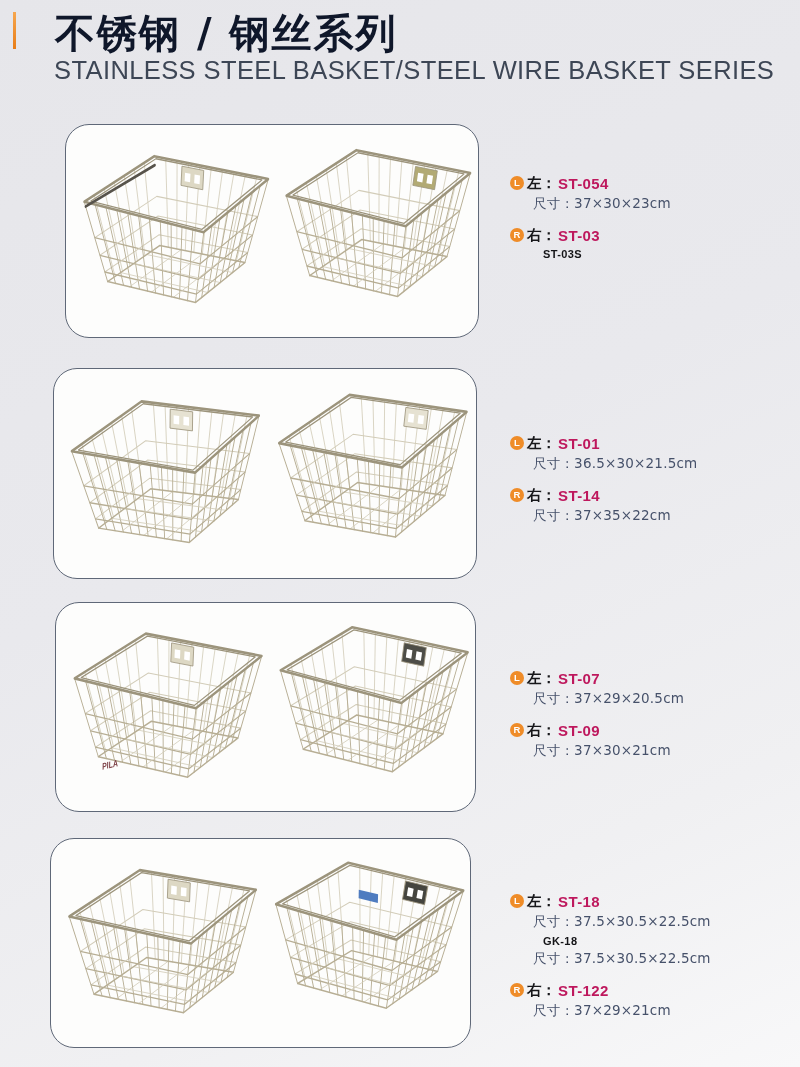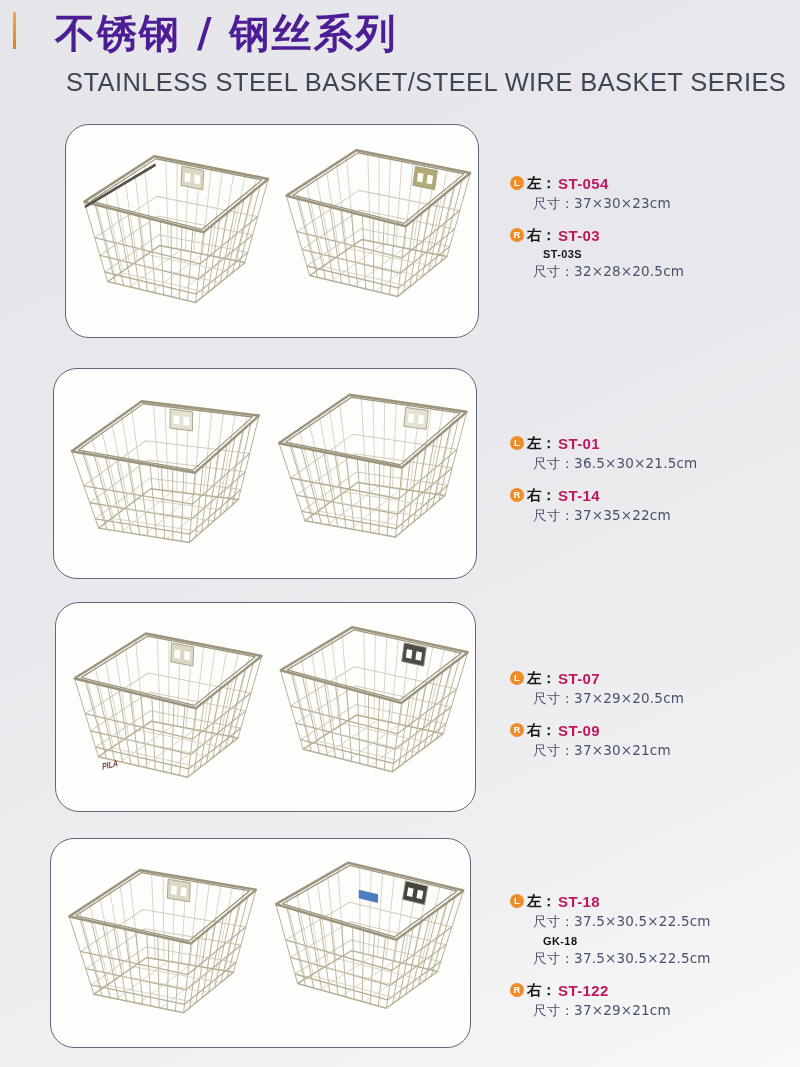--- a/index.html
+++ b/index.html
@@ -8,25 +8,25 @@
     font-family:"Liberation Sans","DejaVu Sans",sans-serif;
     background:linear-gradient(155deg,#e6e6ea 0%,#e9e9ed 45%,#f0f0f2 78%,#f8f8f9 100%);
     position:relative;overflow:hidden;
   }
   .accent-mark{
     position:absolute;left:13px;top:12px;width:3px;height:37px;
     background:linear-gradient(#f6a74f,#e87d18);
   }
   .title-cn{
     position:absolute;left:55px;top:6px;margin:0;
-    font-size:40px;font-weight:900;letter-spacing:2px;color:#4c1d95;
+    font-size:40px;font-weight:900;letter-spacing:2px;color:#0f172a;
     font-family:"DejaVu Sans","Liberation Sans",sans-serif;
   }
   .title-en{
-    position:absolute;left:54px;top:56px;margin:12px;
+    position:absolute;left:54px;top:56px;margin:0;
     font-size:25.5px;font-weight:400;letter-spacing:0.4px;color:#3d4655;
     white-space:nowrap;
   }
   .panel{
     position:absolute;background:#fdfdfc;
     border:1.6px solid #5f6878;border-radius:24px;
     box-sizing:border-box;overflow:hidden;
   }
   .panel svg{display:block;width:100%;height:100%;}
   .spec-block{position:absolute;left:510px;width:286px;}
@@ -190,21 +190,20 @@
       </div>
       <div class="size-text">尺寸：37×30×23cm</div>
     </div>
     <div class="spec-group">
       <div class="spec-head">
         <span class="badge">R</span>
         <span class="side-label">右：</span>
         <span class="model-name">ST-03</span>
       </div>
       <div class="model-extra">ST-03S</div>
-      <div class="size-text">尺寸：32×28×20.5cm</div>
     </div>
   </div>
 
   <div class="panel" style="left:53px;top:368px;width:424px;height:211px;">
     <svg class="basket-svg" viewBox="0 0 420 212" preserveAspectRatio="none">
         <g transform="translate(6,16) scale(0.70,0.95) rotate(-3 150 95)">
           <line x1="136.6" y1="18.4" x2="140.4" y2="111.8" stroke="#d2ccb8" stroke-width="1" stroke-linecap="round"></line>
           <line x1="153.2" y1="20.8" x2="152.8" y2="113.6" stroke="#d2ccb8" stroke-width="1" stroke-linecap="round"></line>
           <line x1="169.8" y1="23.2" x2="165.2" y2="115.4" stroke="#d2ccb8" stroke-width="1" stroke-linecap="round"></line>
           <line x1="186.4" y1="25.6" x2="177.6" y2="117.2" stroke="#d2ccb8" stroke-width="1" stroke-linecap="round"></line>

